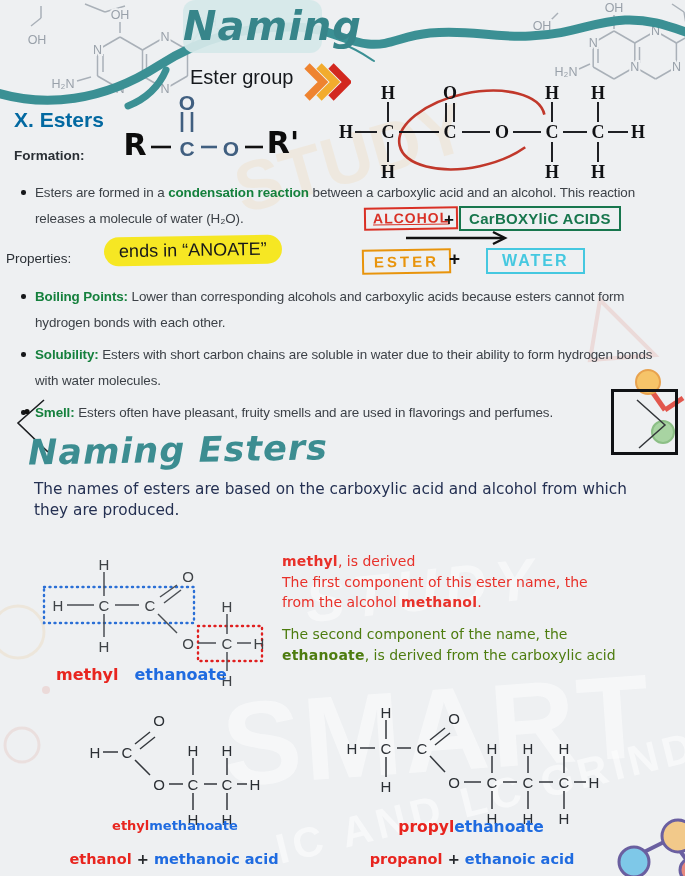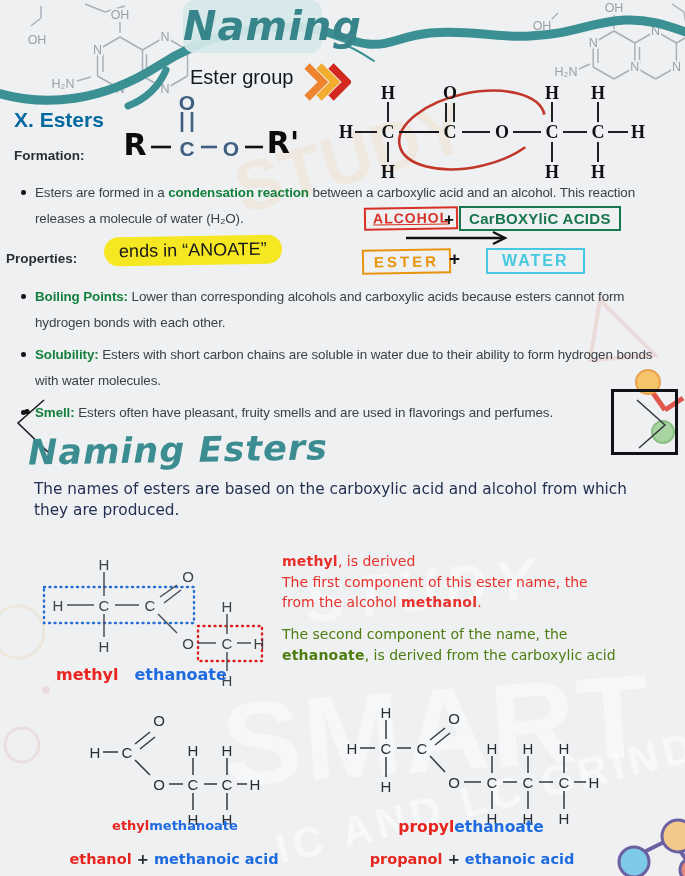--- a/index.html
+++ b/index.html
@@ -19,21 +19,21 @@
   #doodles{opacity:.16}
 
   
   #wave path{fill:none;stroke:#3b9094;stroke-linecap:round}
   #title-badge{left:183px;top:0;width:139px;height:53px;background:rgba(213,232,234,.93);border-radius:12px;text-align:center}
   #title-badge span{font:bold italic 40px "DejaVu Sans",sans-serif;color:#37858a;line-height:52px;letter-spacing:1px}
 
   
   #section-heading{left:14px;top:108px;font-size:21px;font-weight:bold;color:#0369a1}
   #formation-label{left:14px;top:148px;font-size:13.5px;font-weight:bold;color:#2a2f35}
-  #properties-label{left:6px;top:251px;font-size:13.5px;font-weight:bold;color:#2a2f35}
+  #properties-label{left:6px;top:251px;font-size:13.5px;font-weight:normal;color:#2a2f35}
   #ester-group-label{left:190px;top:66px;font-size:20px;color:#15181c}
   #highlight-pill{left:104px;top:236px;background:#f6e723;border-radius:15px;padding:4px 15px;font-size:18px;color:#17181a;transform:rotate(-1deg)}
 
   
   .bullet{position:absolute;left:20px;width:634px;padding-left:15px;font-size:13.4px;line-height:26px;color:#3c4147;letter-spacing:-.1px}
   .bullet .dot{position:absolute;left:1px;top:10px;width:4.5px;height:4.5px;border-radius:50%;background:#16181b}
   .bullet b{color:#15803d}
   #bullet-1{top:180px}#bullet-2{top:284px}#bullet-3{top:342px}#bullet-4{top:400px}
 
   

